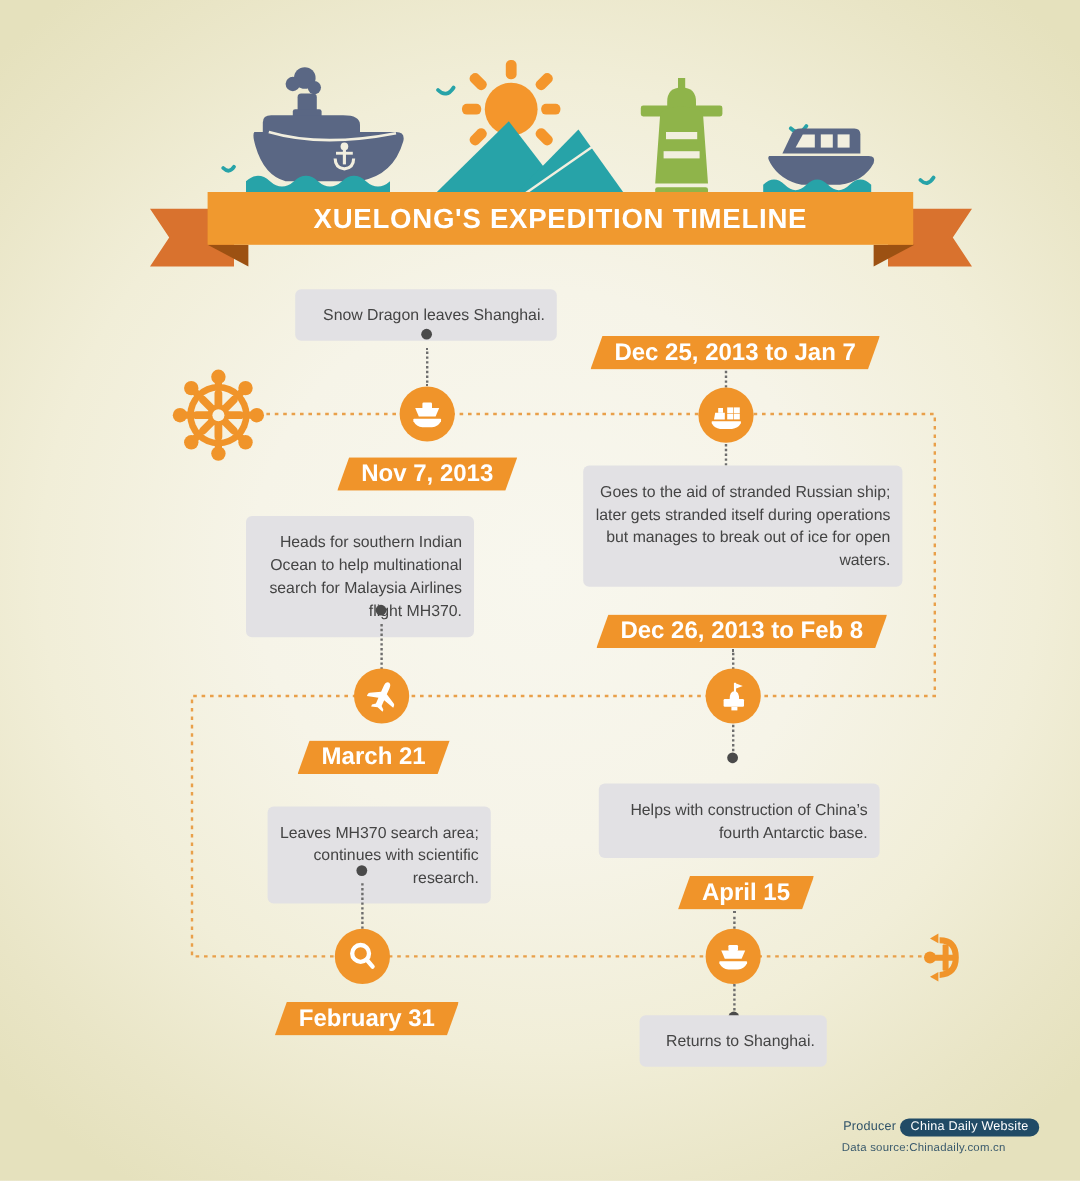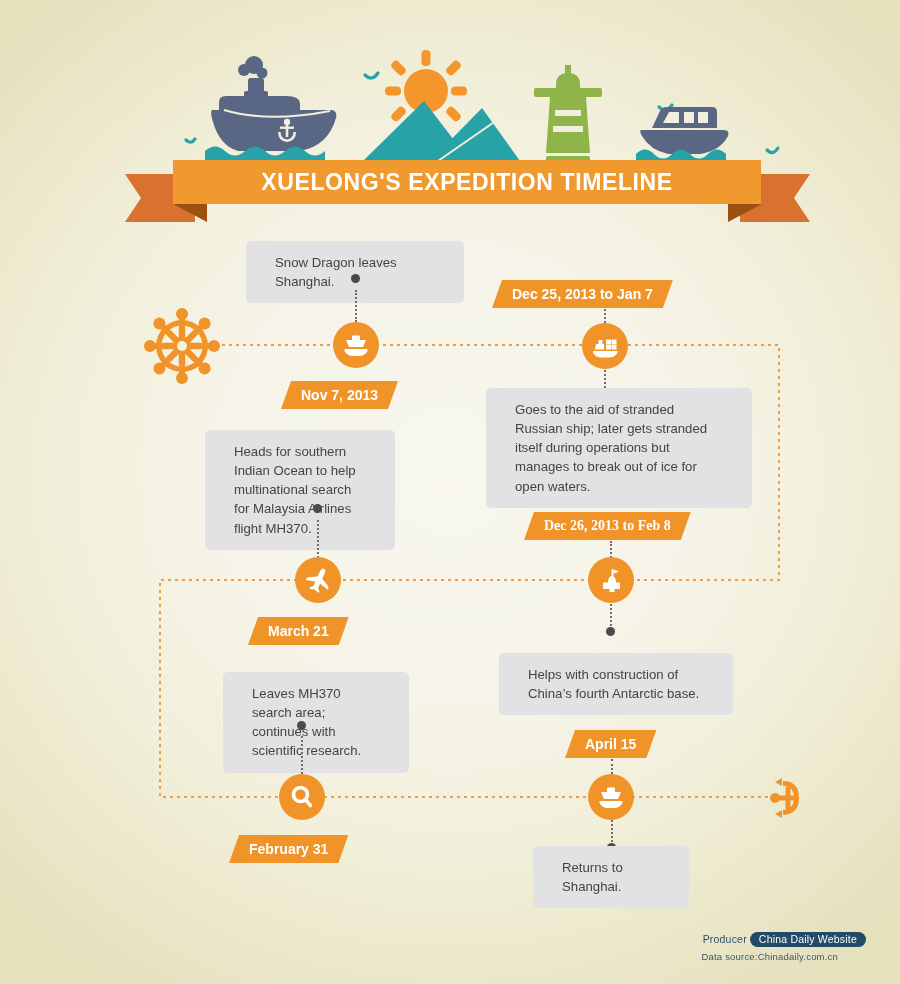--- a/index.html
+++ b/index.html
@@ -91,40 +91,41 @@
     justify-content: center;
   }
   .node svg { display: block; }
 
   
   .date-label {
     position: absolute;
     height: 28px;
     background: #f0942a;
     color: #ffffff;
-    font-size: 14px;
+    font-size: 20px;
     font-weight: bold;
     line-height: 28px;
     padding: 0 20px;
     white-space: nowrap;
     -webkit-clip-path: polygon(10px 0, 100% 0, calc(100% - 10px) 100%, 0 100%);
     clip-path: polygon(10px 0, 100% 0, calc(100% - 10px) 100%, 0 100%);
     text-align: left;
   }
 
   
   .callout {
     position: absolute;
     background: #e2e1e4;
     border-radius: 5px;
     color: #444444;
     font-size: 13.2px;
     line-height: 1.45;
-    padding: 12px 29px;
+    padding: 12px 10px;
     box-sizing: border-box;
+    text-align: right;
   }
 
   
   .stem {
     position: absolute;
     width: 0;
     border-left: 2px dotted #6d6d6d;
   }
   .stem-dot {
     position: absolute;
@@ -352,21 +353,21 @@
   <div class="stem-dot" style="left:313px;top:504px;"></div>
   <div class="node" style="left:295px;top:557px;">
     <svg width="30" height="30" viewBox="0 0 30 30">
       <g fill="#ffffff" transform="rotate(24 15 15)">
         <path d="M14.2 3 q1.6 -1.6 3.2 0 q1 1 1 3.4 l0 5.6 l8.4 4.6 q1 .6 1 1.8 l0 1.6 l-9.4 -2.6 l0 5.2 l2.6 2.2 l0 1.8 l-5.2 -1.6 l-5.2 1.6 l0 -1.8 l2.6 -2.2 l0 -5.2 l-9.4 2.6 l0 -1.6 q0 -1.2 1 -1.8 l8.4 -4.6 l0 -5.6 q0 -2.4 1 -3.4 z"></path>
       </g>
     </svg>
   </div>
   <div class="date-label" style="left:248px;top:617px;">March 21</div>
 
-  <div class="date-label" style="left:524px;top:512px;font-family:Liberation Serif, serif;">Dec 26, 2013 to Feb 8</div>
+  <div class="date-label" style="left:497px;top:512px;">Dec 26, 2013 to Feb 8</div>
   <div class="stem" style="left:610px;top:541px;height:17px;"></div>
   <div class="node" style="left:588px;top:557px;">
     <svg width="30" height="30" viewBox="0 0 30 30">
       <g fill="#ffffff">
         <rect x="15.6" y="4" width="1.8" height="9"></rect>
         <path d="M17.4 4.6 L23 6.6 L17.4 8.8 Z"></path>
         <path d="M12 18 q0 -7 4 -7 q4 0 4 7 z"></path>
         <rect x="7" y="17.5" width="17" height="6.5" rx="1"></rect>
         <rect x="13.5" y="24" width="5" height="3"></rect>
       </g>

